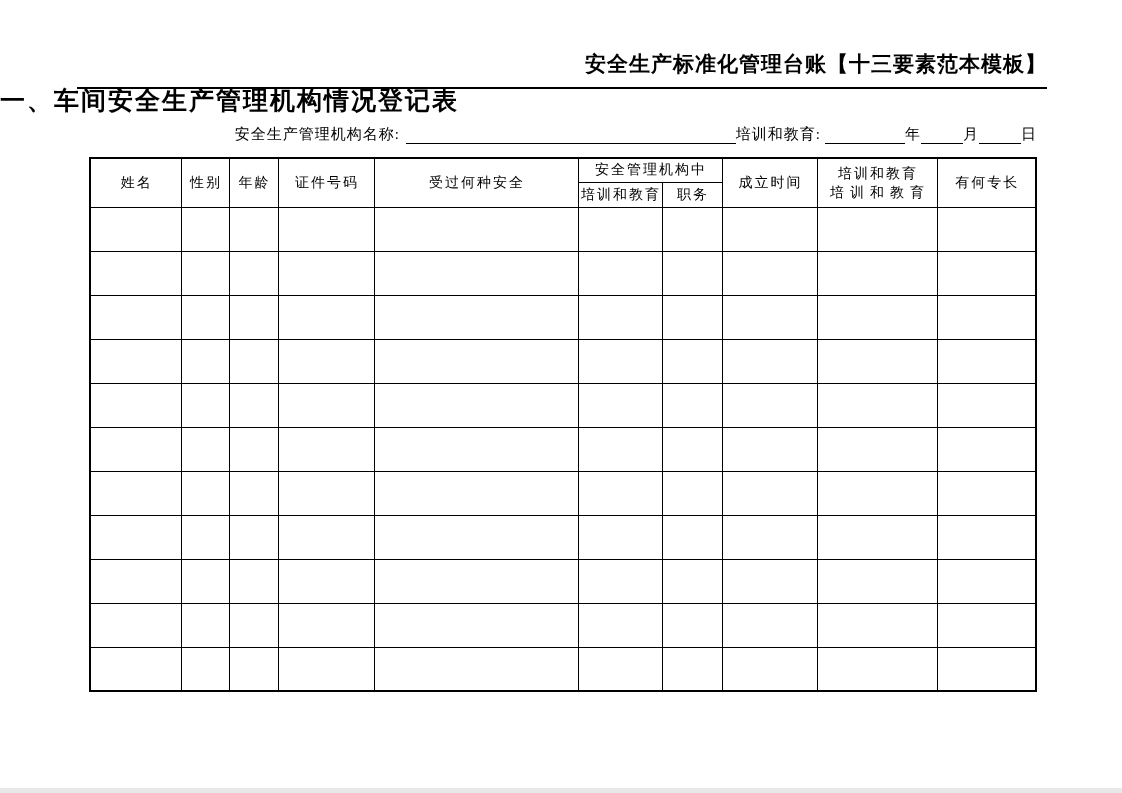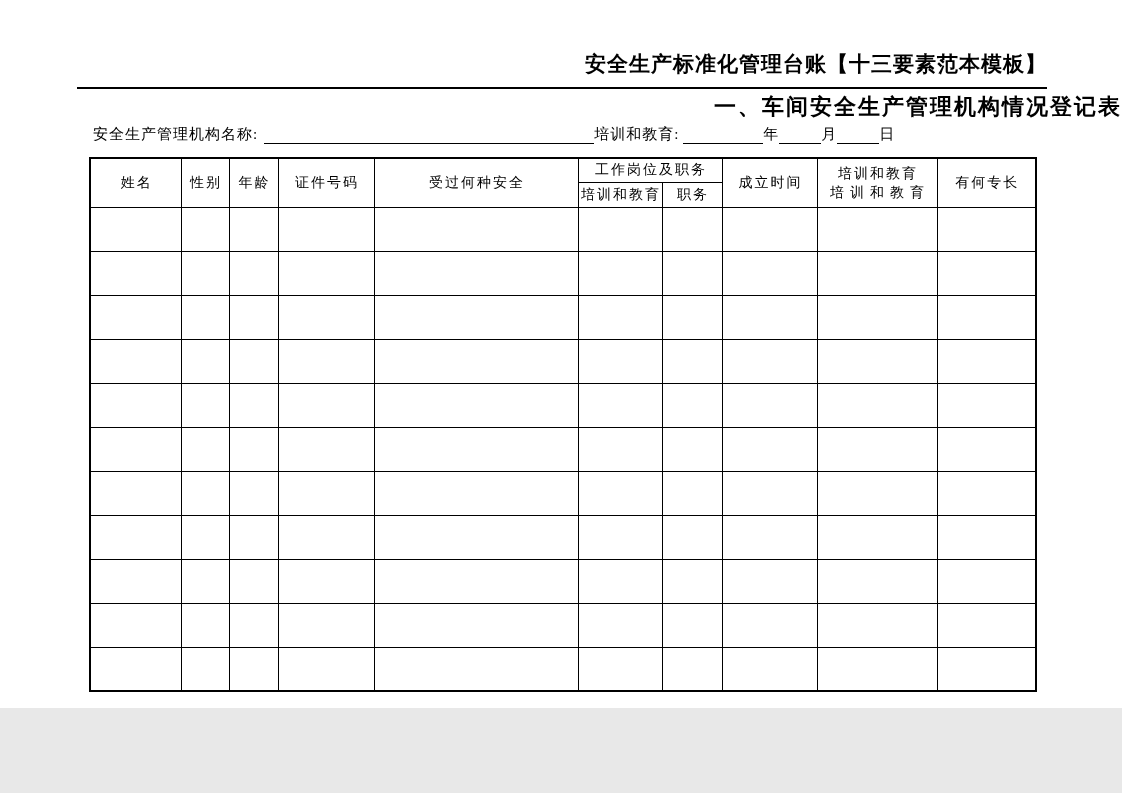--- a/index.html
+++ b/index.html
@@ -1,19 +1,19 @@
 <!DOCTYPE html>
 <html><head>
 <meta charset="utf-8">
 <style>
   html, body { margin: 0; padding: 0; background: #e8e8e8; }
   .page {
     position: relative;
     width: 1122px;
-    height: 708px;
+    height: 788px;
     background: #ffffff;
     font-family: "Liberation Serif", serif;
     color: #000;
     overflow: hidden;
     margin: 0 auto;
   }
   .top-header {
     position: absolute;
     top: 50px;
     left: 77px;
@@ -28,36 +28,36 @@
   .header-rule {
     position: absolute;
     top: 87px;
     left: 77px;
     width: 970px;
     height: 2px;
     background: #000;
   }
   .doc-title {
     position: absolute;
-    top: 92px;
+    top: 84px;
     left: 0;
     width: 1122px;
-    text-align: right;
+    text-align: left;
     font-weight: bold;
-    font-size: 22px;
+    font-size: 25px;
     letter-spacing: 2px;
     white-space: nowrap;
   }
   .form-line {
     position: absolute;
     top: 125px;
     left: 93px;
     width: 944px;
     display: flex;
-    justify-content: flex-start;
+    justify-content: flex-end;
     align-items: flex-end;
     font-size: 15px;
     letter-spacing: 1px;
     white-space: nowrap;
   }
   .group { display: flex; align-items: flex-end; }
   .blank {
     display: inline-block;
     border-bottom: 1px solid #000;
     height: 17px;
@@ -138,21 +138,21 @@
       <col style="width:120px">
       <col style="width:99px">
     </colgroup>
     <thead>
       <tr class="hrow-top">
         <th rowspan="2" class="ls8">姓名</th>
         <th rowspan="2">性别</th>
         <th rowspan="2">年龄</th>
         <th rowspan="2" class="ls4">证件号码</th>
         <th rowspan="2" class="ls4">受过何种安全</th>
-        <th colspan="2">工作岗位及职务</th>
+        <th colspan="2">安全管理机构中</th>
         <th rowspan="2" class="ls4">成立时间</th>
         <th rowspan="2">
           <span class="line">培训和教育</span>
           <span class="line ls6">培训和教育</span>
         </th>
         <th rowspan="2" class="ls4">有何专长</th>
       </tr>
       <tr class="hrow-bottom">
         <th>培训和教育</th>
         <th>职务</th>

